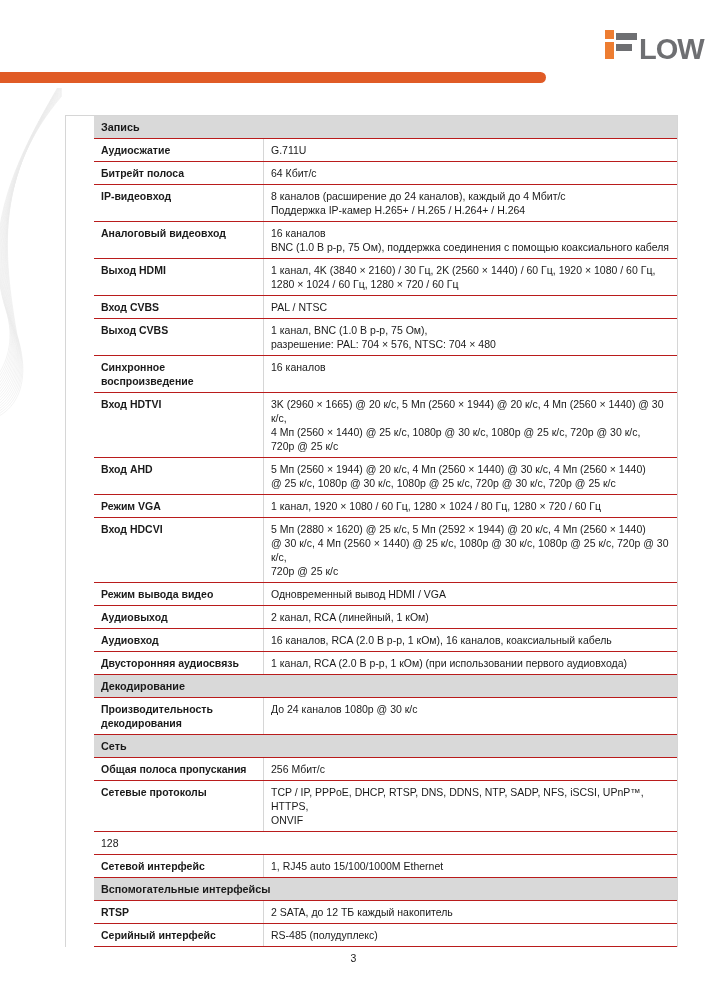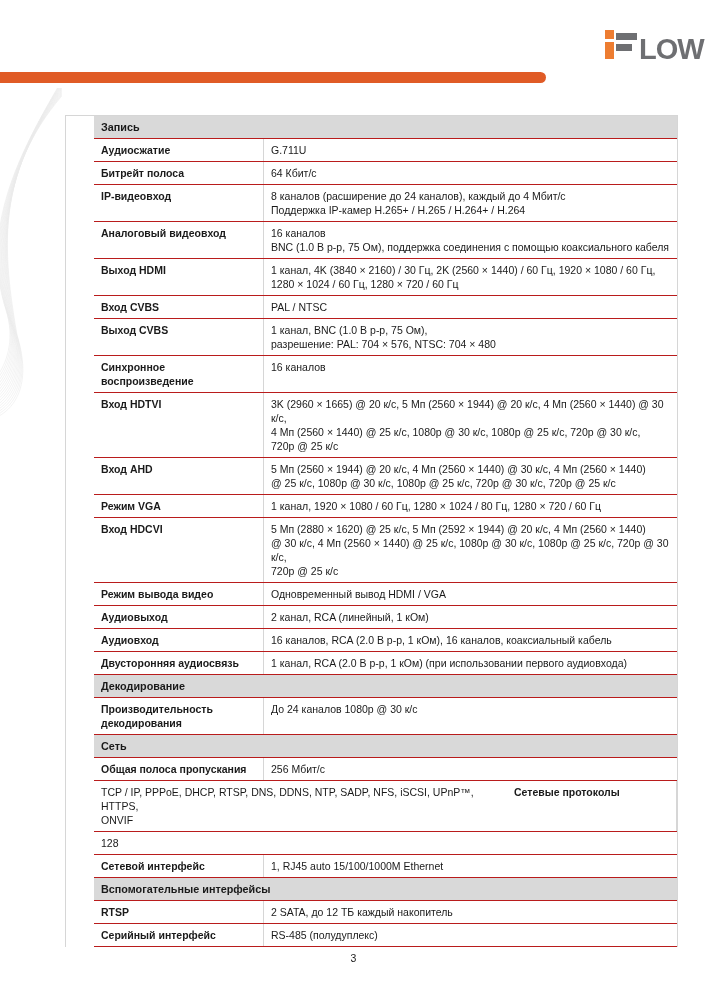--- a/index.html
+++ b/index.html
@@ -183,23 +183,23 @@
       <div class="cell value">До 24 каналов 1080p @ 30 к/с</div>
     </div>
     <div class="trow section">
       <div class="cell head">Сеть</div>
     </div>
     <div class="trow">
       <div class="cell label">Общая полоса пропускания</div>
       <div class="cell value">256 Мбит/с</div>
     </div>
     <div class="trow">
+      <div class="cell label">Сетевые протоколы</div>
       <div class="cell value">TCP / IP, PPPoE, DHCP, RTSP, DNS, DDNS, NTP, SADP, NFS, iSCSI, UPnP™, HTTPS,
 ONVIF</div>
-      <div class="cell label">Сетевые протоколы</div>
     </div>
     <div class="trow">
       <div class="cell value">128</div>
     </div>
     <div class="trow">
       <div class="cell label">Сетевой интерфейс</div>
       <div class="cell value">1, RJ45 auto 15/100/1000M Ethernet</div>
     </div>
     <div class="trow section">
       <div class="cell head">Вспомогательные интерфейсы</div>

